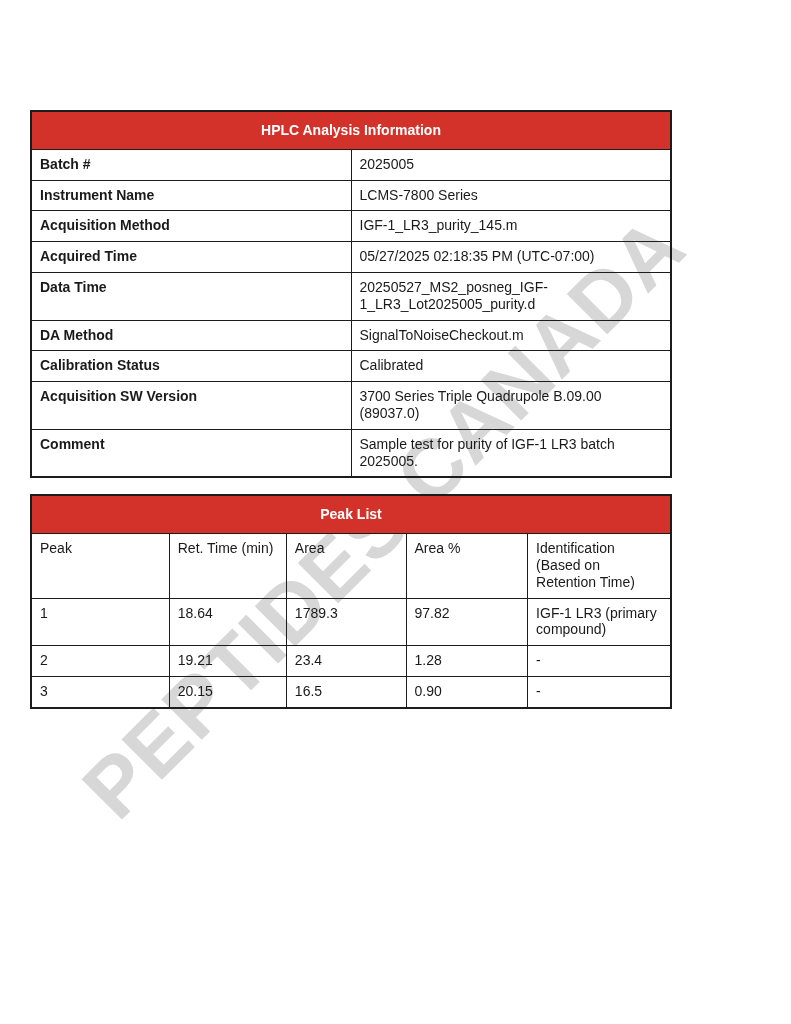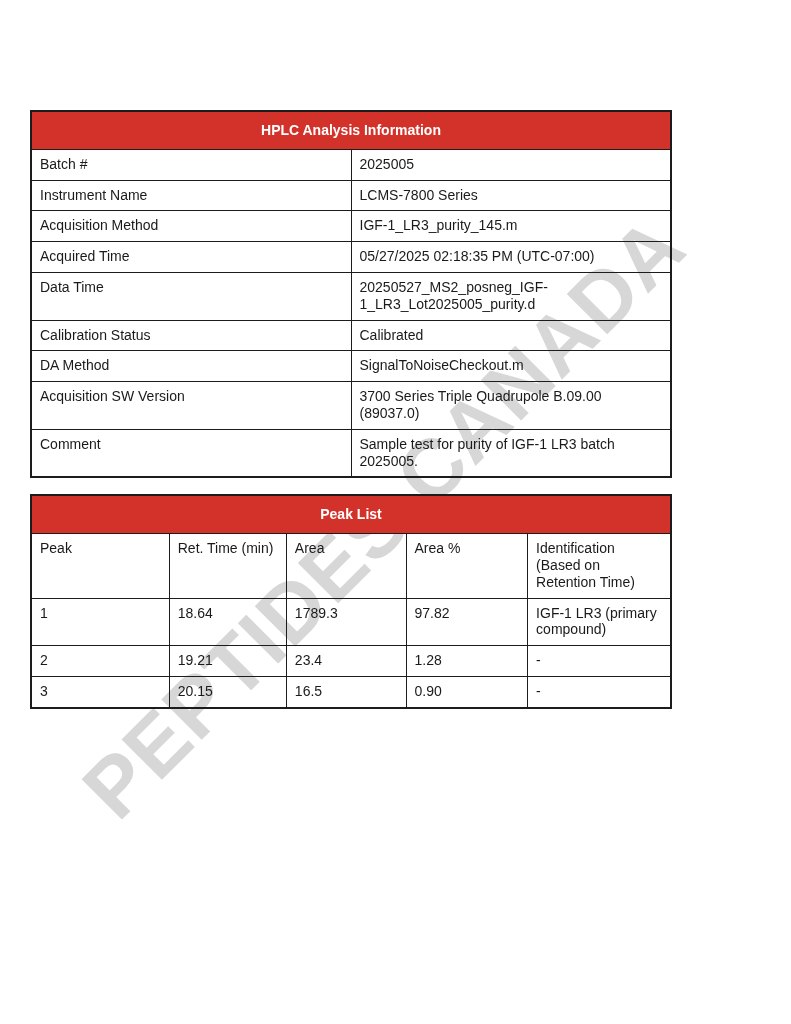--- a/index.html
+++ b/index.html
@@ -58,21 +58,21 @@
   .table-title {
     background: var(--header-red, #d3322a);
     color: #ffffff;
     text-align: center;
     font-weight: bold;
     font-size: 14px;
     padding: 10px 8px;
   }
   .info-table col.c-label { width: 50%; }
   .info-table col.c-value { width: 50%; }
-  .info-table td.info-label { font-weight: normal; }
+  .info-table td.info-label { font-weight: bold; }
 
   .peak-table { margin-top: 16px; }
   .peak-table col.c1 { width: 21.6%; }
   .peak-table col.c2 { width: 18.3%; }
   .peak-table col.c3 { width: 18.7%; }
   .peak-table col.c4 { width: 19.0%; }
   .peak-table col.c5 { width: 22.4%; }
   .peak-table th.col-header { font-weight: normal; }
 </style>
 </head>
@@ -109,26 +109,26 @@
           </tr>
           <tr>
             <td class="info-label">Acquired Time</td>
             <td>05/27/2025 02:18:35 PM (UTC-07:00)</td>
           </tr>
           <tr>
             <td class="info-label">Data Time</td>
             <td>20250527_MS2_posneg_IGF-1_LR3_Lot2025005_purity.d</td>
           </tr>
           <tr>
+            <td class="info-label">DA Method</td>
+            <td>SignalToNoiseCheckout.m</td>
+          </tr>
+          <tr>
             <td class="info-label">Calibration Status</td>
             <td>Calibrated</td>
-          </tr>
-          <tr>
-            <td class="info-label">DA Method</td>
-            <td>SignalToNoiseCheckout.m</td>
           </tr>
           <tr>
             <td class="info-label">Acquisition SW Version</td>
             <td>3700 Series Triple Quadrupole B.09.00 (89037.0)</td>
           </tr>
           <tr>
             <td class="info-label">Comment</td>
             <td>Sample test for purity of IGF-1 LR3 batch 2025005.</td>
           </tr>
         </tbody>

